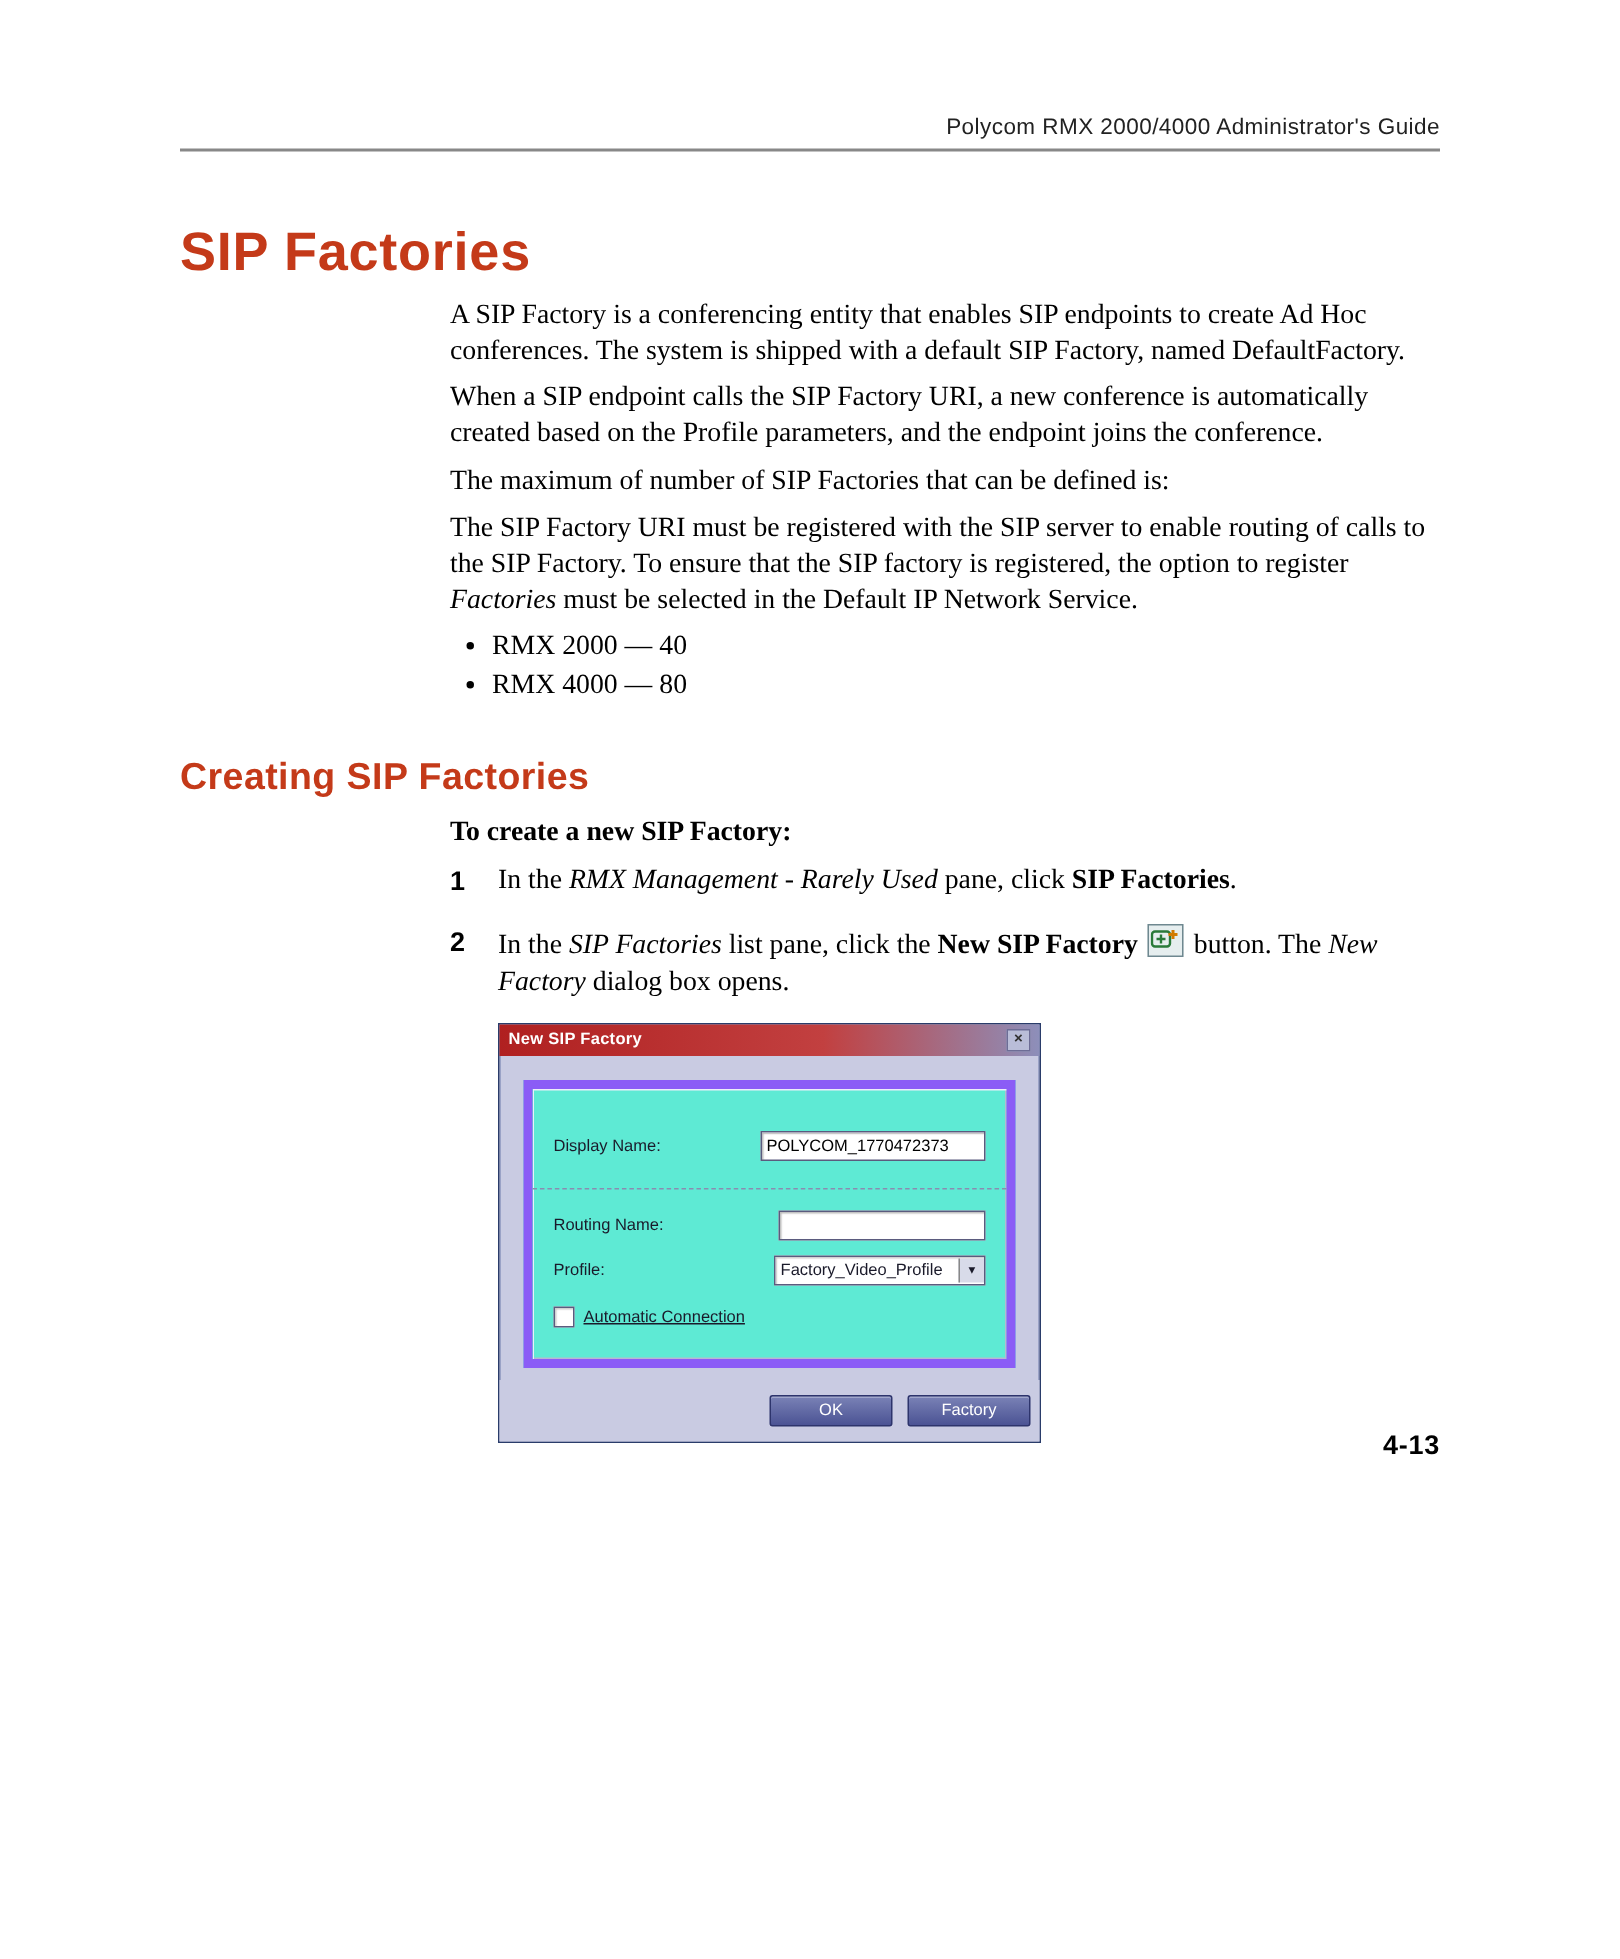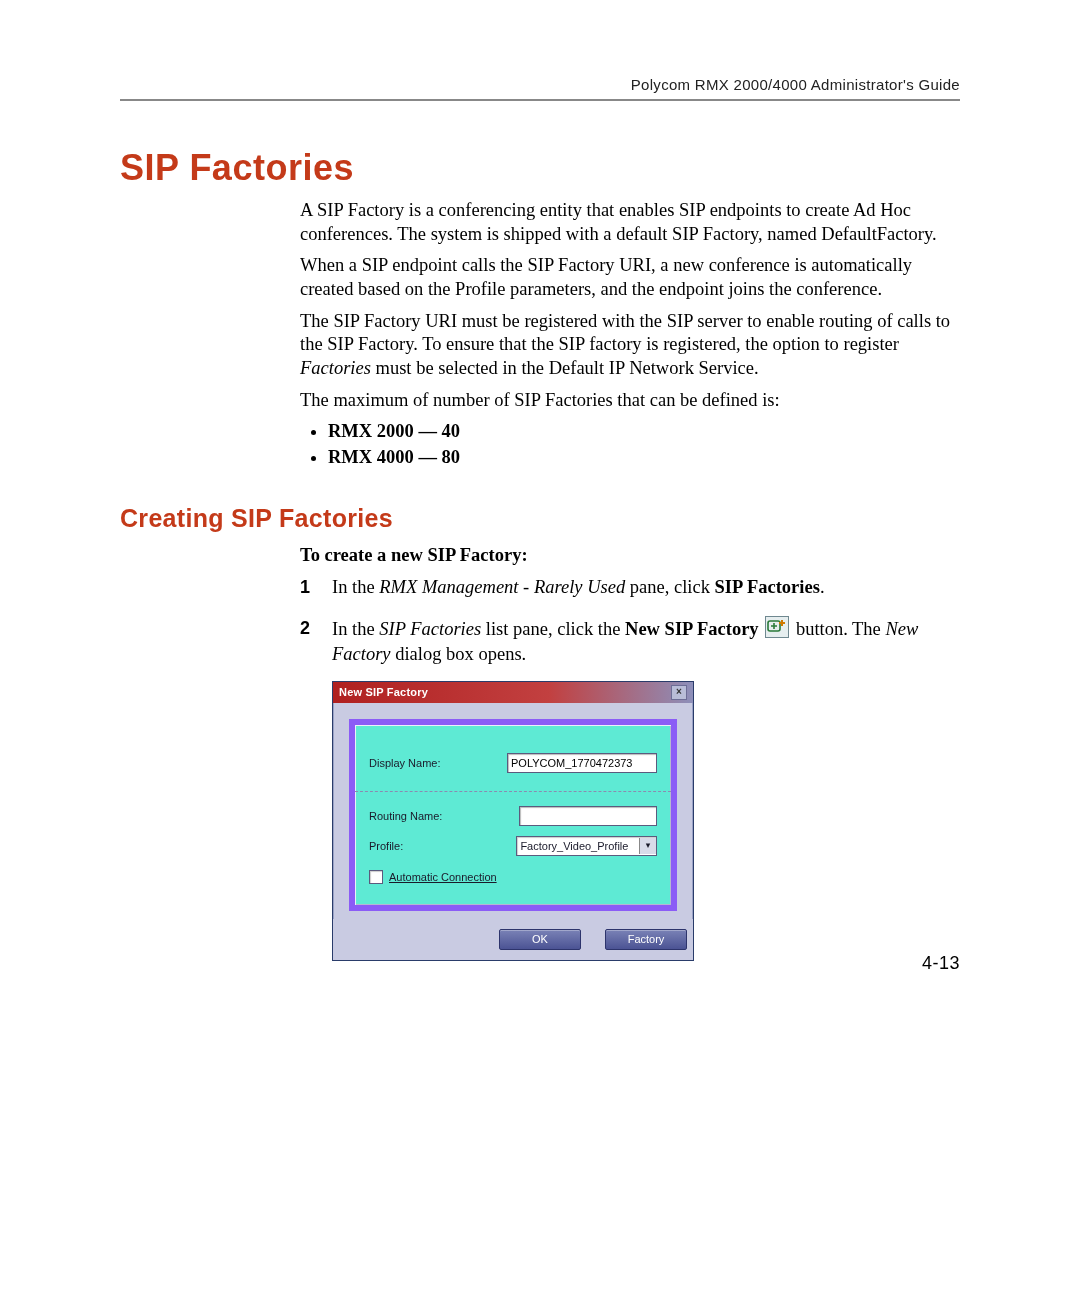--- a/index.html
+++ b/index.html
@@ -48,21 +48,20 @@
   }
   .body-text {
     margin-left: 180px;
     font-size: 18.5px;
     line-height: 1.28;
   }
   .body-text p { margin: 4px 0 8px 0; }
   ul.bullets {
     margin: 2px 0 20px 0;
     padding-left: 28px;
-    font-weight: bold;
   }
   ul.bullets li { margin: 2px 0; }
   .steps-heading {
     font-weight: 700;
     margin: 16px 0 6px 0;
   }
   ol.steps {
     list-style: none;
     margin: 0; padding: 0;
   }
@@ -185,64 +184,64 @@
   .chk .box {
     width: 12px; height: 12px;
     border: 1px solid #5b5b7e;
     background: #fff;
     margin-right: 6px;
     box-shadow: inset 1px 1px 1px #ccc;
   }
   .dlg-buttons {
     display: flex;
     justify-content: flex-end;
-    gap: 24px;
+    gap: 10px;
     padding: 10px 6px 10px 0;
     background: #c9cbe2;
   }
   .dlg-btn {
     min-width: 56px;
     padding: 2px 12px;
     font-size: 11px;
     text-align: center;
     color: #fff;
     background: linear-gradient(#7a82b6, #4b5394);
     border: 1px solid #2d346c;
     border-radius: 2px;
     box-shadow: inset 0 1px 0 rgba(255,255,255,0.3);
   }
 
   .page-num {
     position: absolute;
     bottom: 48px;
     right: 120px;
     font-family: "Futura", "Century Gothic", Arial, sans-serif;
-    font-weight: 400;
+    font-weight: 700;
     font-size: 18px;
     letter-spacing: 0.5px;
     text-align: right;
   }
 </style>
 </head>
 <body>
 
 <div class="page">
 
   <div class="running-head">Polycom RMX 2000/4000 Administrator's Guide</div>
   <hr class="rule">
 
   <h1 class="section">SIP Factories</h1>
 
   <div class="body-text">
     <p>A SIP Factory is a conferencing entity that enables SIP endpoints to create Ad Hoc conferences. The system is shipped with a default SIP Factory, named DefaultFactory.</p>
     <p>When a SIP endpoint calls the SIP Factory URI, a new conference is automatically created based on the Profile parameters, and the endpoint joins the conference.</p>
+    <p>The maximum of number of SIP Factories that can be defined is:</p>
     <p>
       <span>The SIP Factory URI must be registered with the SIP server to enable routing of calls to the SIP Factory. To ensure that the SIP factory is registered, the option to register </span><span class="italic">Factories</span><span> must be selected in the Default IP Network Service.</span>
     </p>
-    <p>The maximum of number of SIP Factories that can be defined is:</p>
     <ul class="bullets">
       <li>RMX 2000 — 40</li>
       <li>RMX 4000 — 80</li>
     </ul>
 
     <h2 class="subsection" style="margin-left:-180px;">Creating SIP Factories</h2>
 
     <p class="steps-heading">To create a new SIP Factory:</p>
 
     <ol class="steps">

